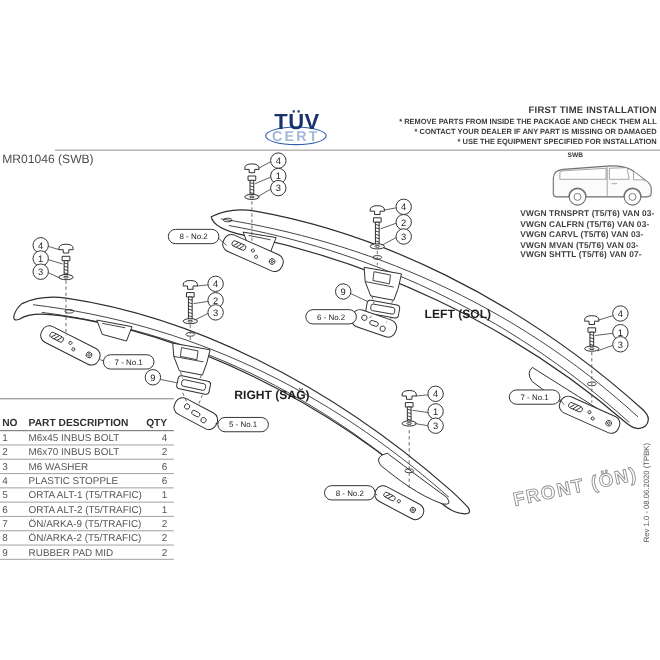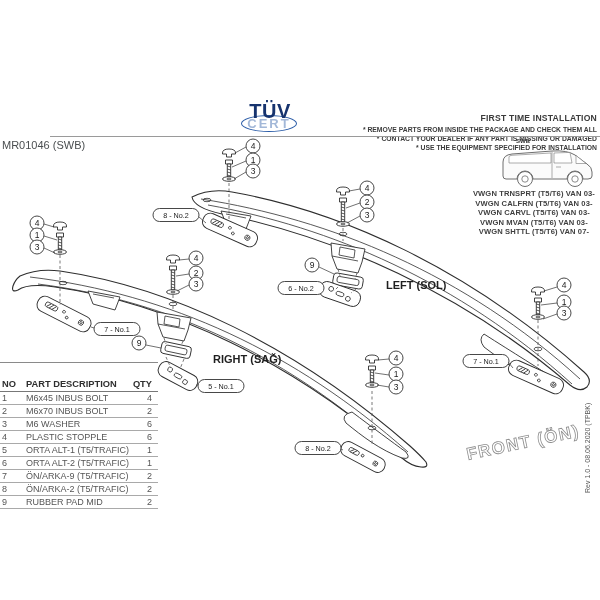--- a/index.html
+++ b/index.html
@@ -2,35 +2,35 @@
 <html><head>
 <meta charset="utf-8">
 <style>
   html,body{margin:0;padding:0;}
   body{
     width:600px;height:600px;position:relative;background:#fff;overflow:hidden;
     font-family:"Liberation Sans", sans-serif;color:#333;
   }
   .abs{position:absolute;}
   
-  .firsttime{top:95px;right:3px;text-align:right;color:#3b3b3b;width:280px;margin-top:18px;}
+  .firsttime{top:95px;right:3px;text-align:right;color:#3b3b3b;width:280px;}
   .firsttime .ft-head{font-size:8.6px;font-weight:bold;letter-spacing:.2px;margin-bottom:2px;}
   .firsttime .ft-line{font-size:6.8px;font-weight:bold;line-height:9px;}
   .hrule{top:136px;left:50px;right:0;border-top:1px solid #9a9a9a;height:0;}
   .titleblock{top:138px;left:2px;}
   .titleblock .t1{font-size:15px;font-weight:bold;color:#3e4144;letter-spacing:.3px;}
   .titleblock .t2{font-size:11px;color:#4a4e50;margin-top:1px;}
   
   .tuv{top:100px;left:240px;width:60px;height:34px;}
   .tuv .tuv-txt{text-align:center;font-size:20px;font-weight:bold;color:#16336e;letter-spacing:.5px;position:relative;z-index:2;}
   .tuv .tuv-ell{position:absolute;left:1px;top:15px;width:54px;height:15px;border:1.5px solid #2c5da8;border-radius:50%;
     display:flex;align-items:center;justify-content:center;background:transparent;}
   .tuv .tuv-cert{font-size:13px;font-weight:bold;color:#a3b8d8;letter-spacing:2px;}
   
-  .models{top:189px;right:5px;text-align:center;color:#3f3f3f;margin-left:24px;}
+  .models{top:189px;right:5px;text-align:left;color:#3f3f3f;margin-left:24px;}
   .models div{font-size:7.6px;font-weight:bold;line-height:9.5px;letter-spacing:.1px;}
   
   table.parts{position:absolute;left:0;top:362px;width:158px;border-collapse:collapse;}
   table.parts th{font-size:9.3px;font-weight:bold;color:#2f2f2f;text-align:left;
     border-top:1px solid #8a8a8a;border-bottom:1px solid #777;padding:16px 0 2px 0;}
   table.parts td{font-size:9px;color:#555;border-bottom:1px solid #a9a9a9;padding:1px 0;}
   table.parts .c-no{width:24px;padding-left:2px;}
   table.parts .c-qty{width:22px;text-align:right;padding-right:6px;}
   th.c-qty{text-align:right;}
   

